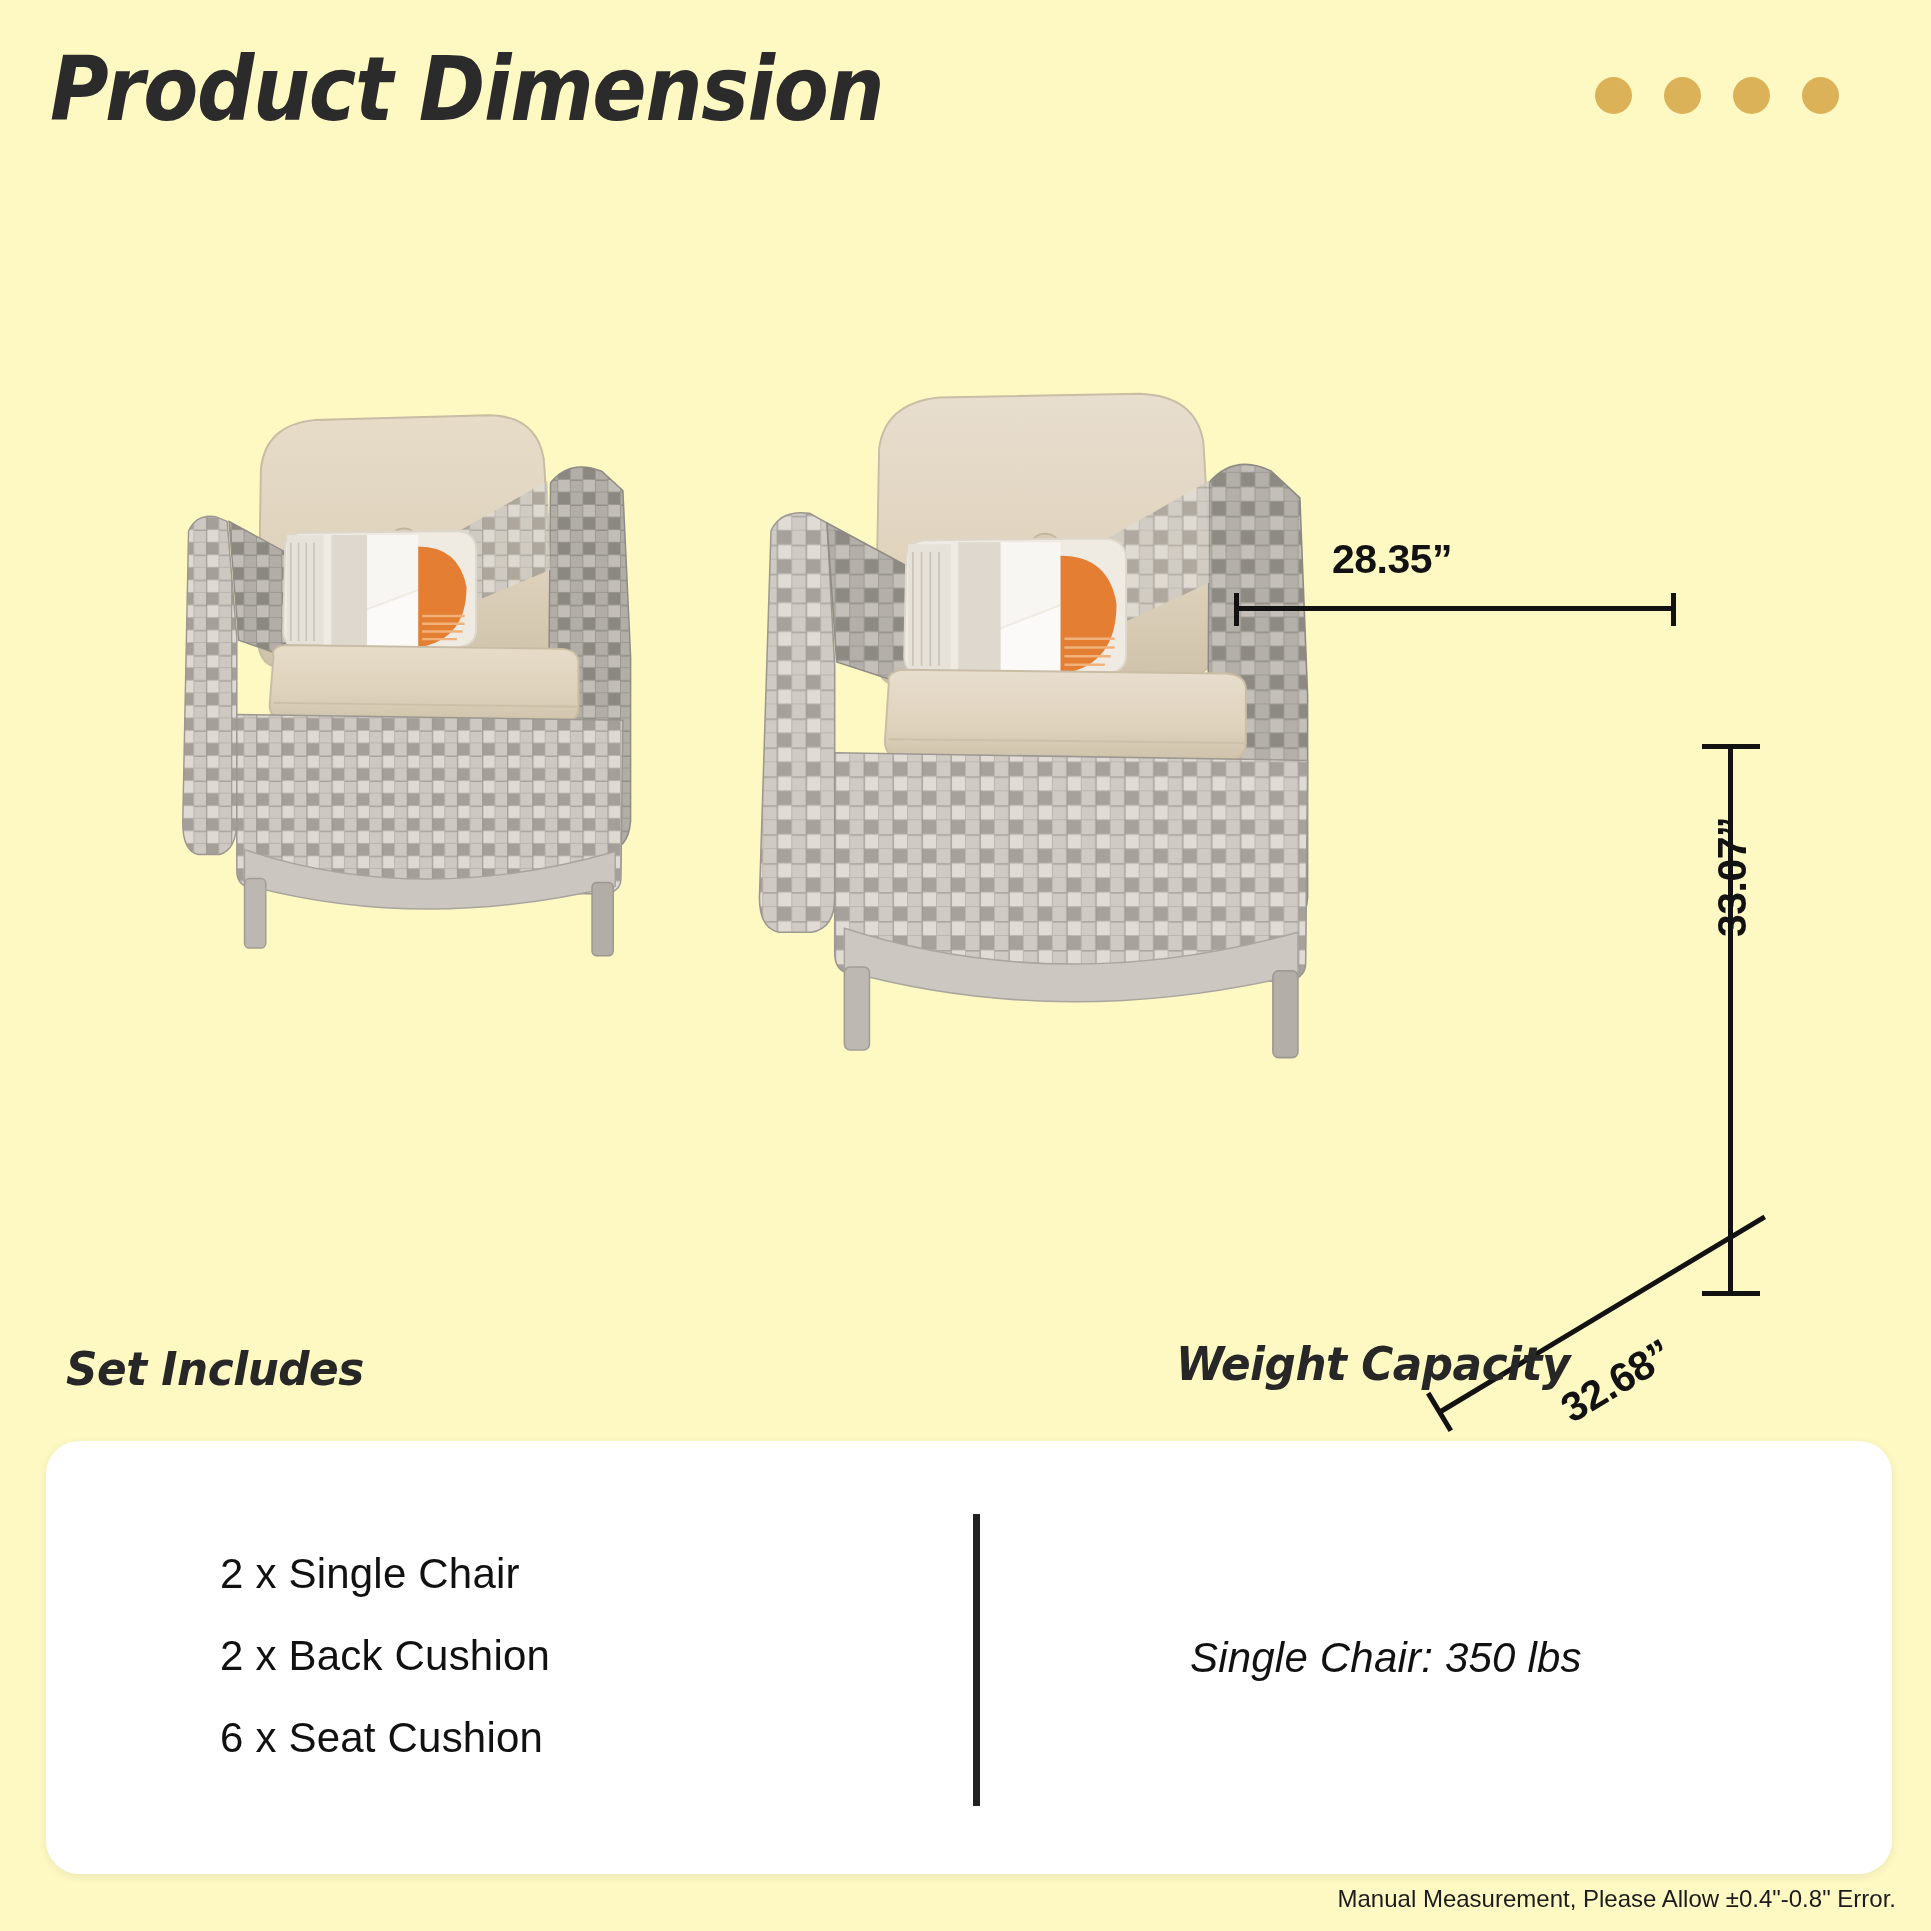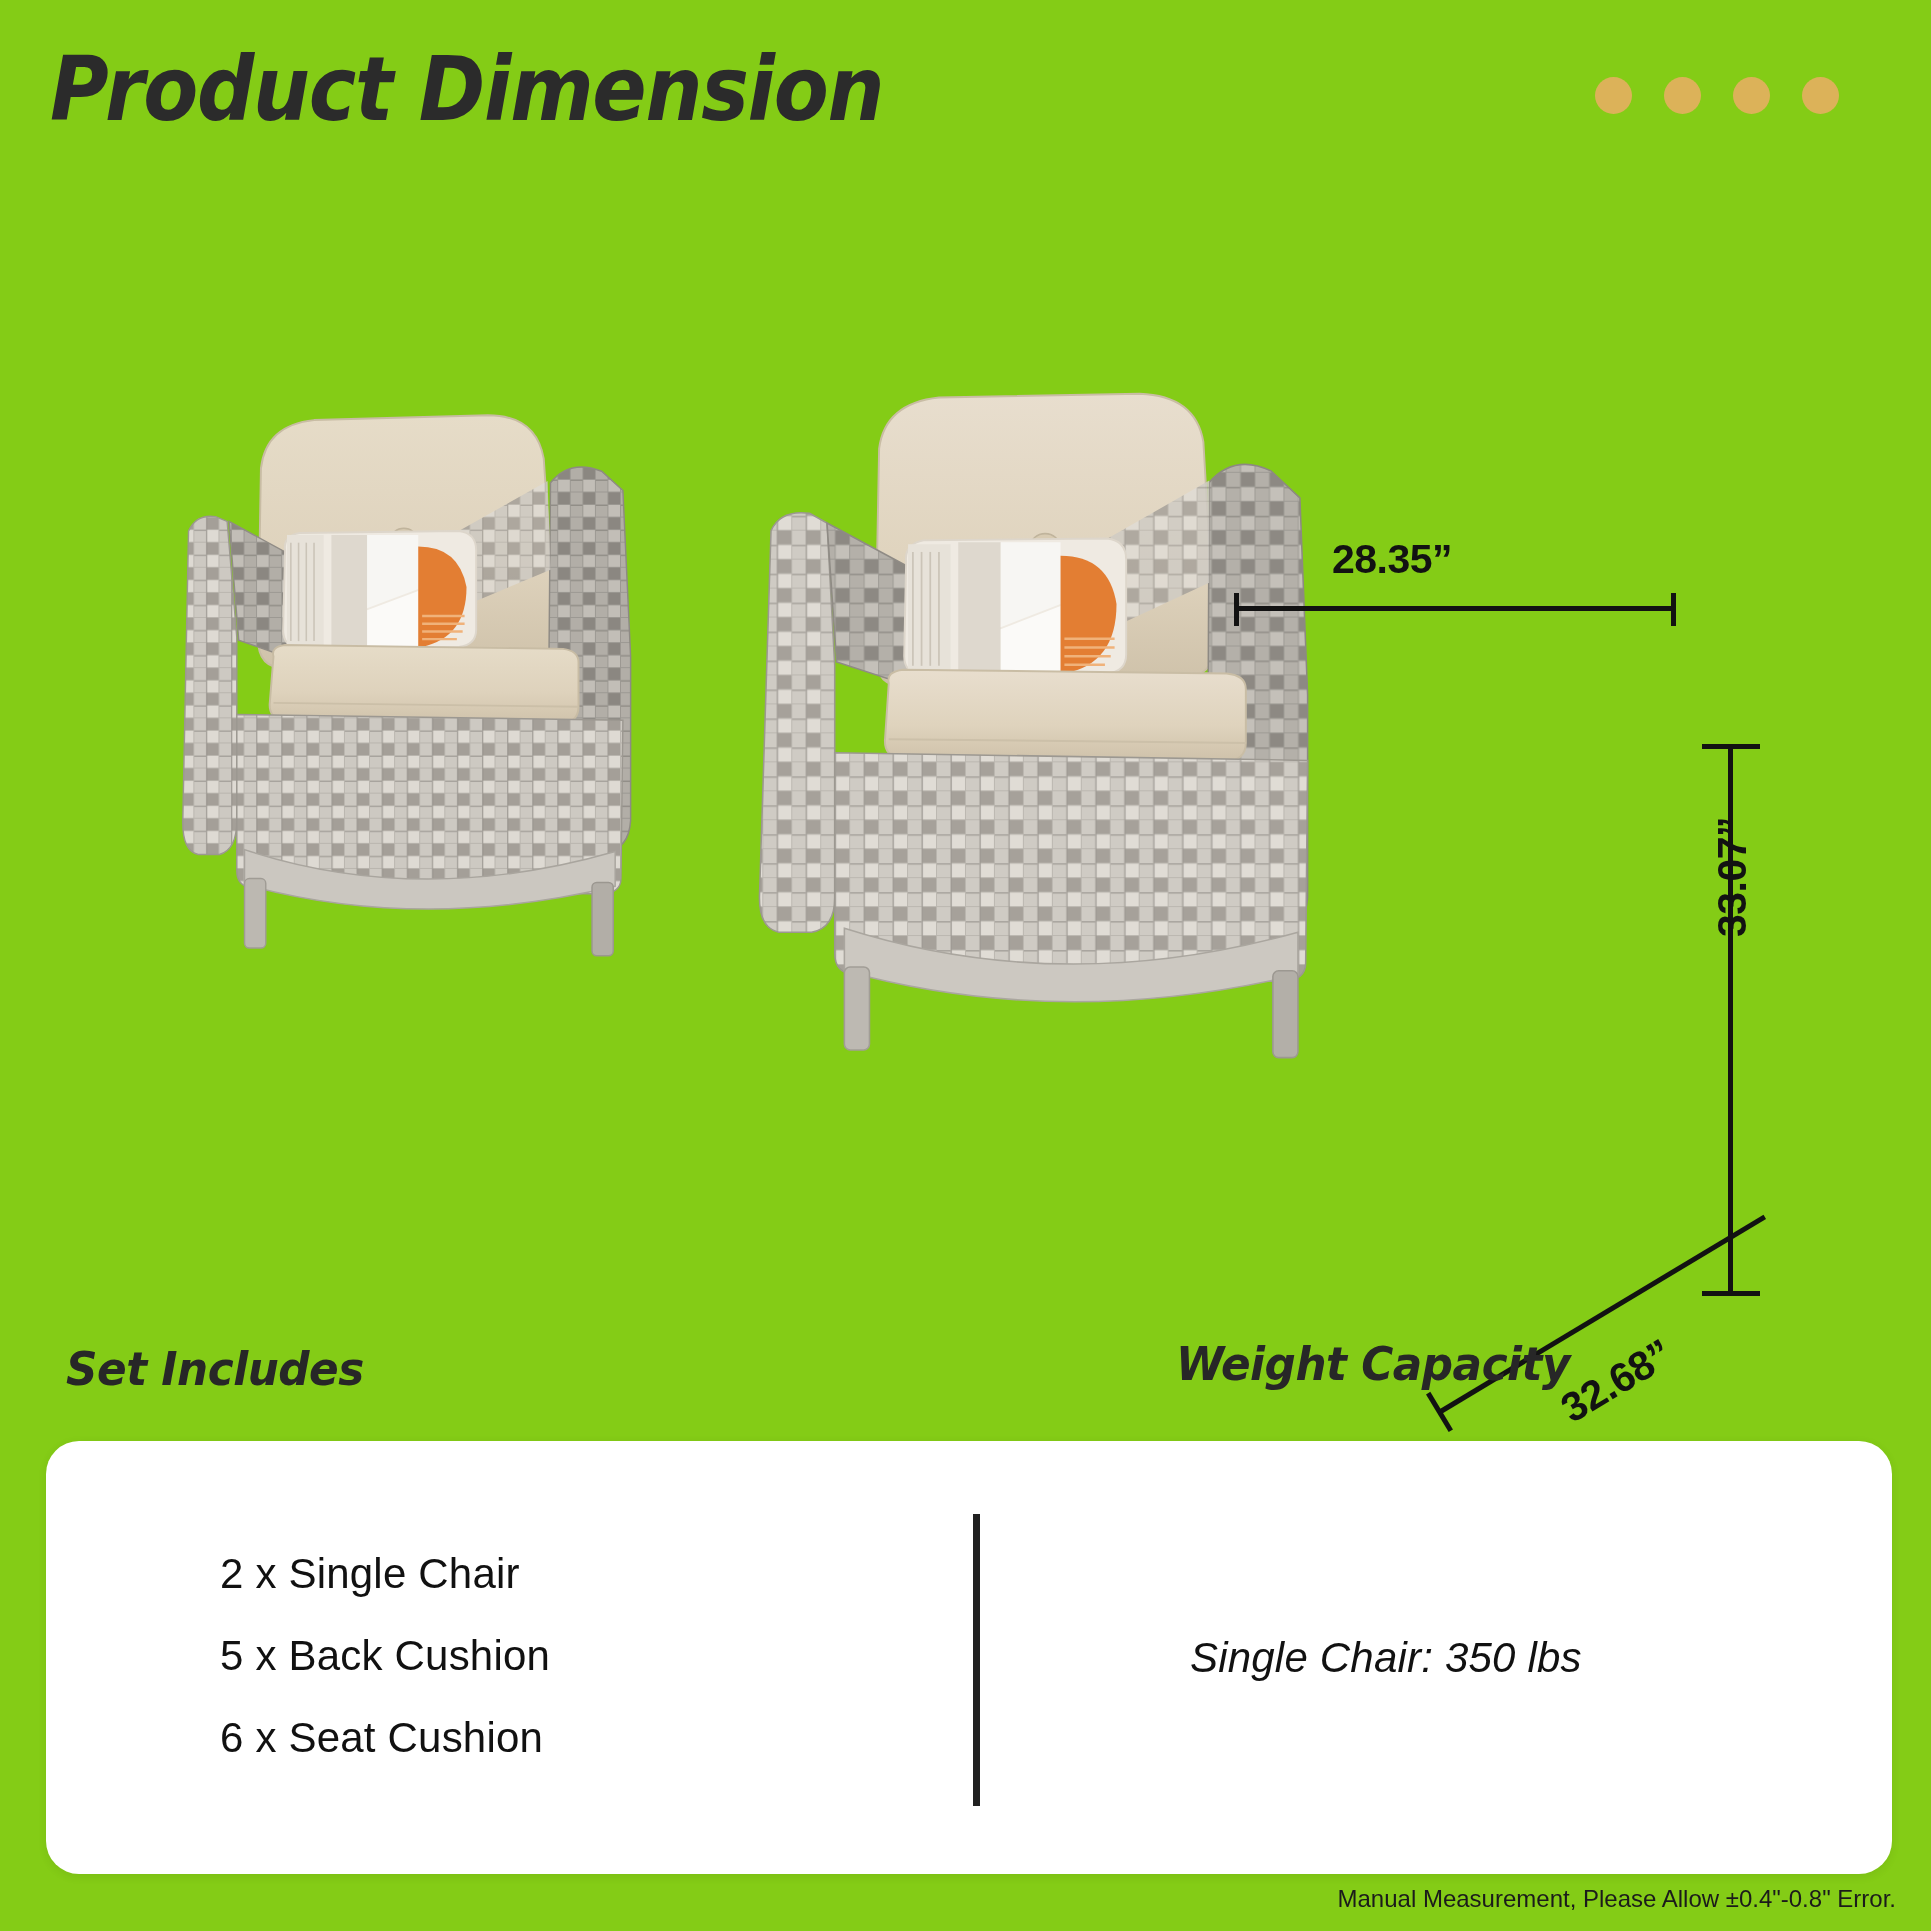--- a/index.html
+++ b/index.html
@@ -4,21 +4,21 @@
 <style>
   html, body {
     margin: 0;
     padding: 0;
     background: #f1f1f1;
   }
   #page {
     position: relative;
     width: 1931px;
     height: 1931px;
-    background: #84cc16;
+    background: #fef9c3;
     font-family: "Liberation Sans", sans-serif;
     overflow: hidden;
   }
 
   
   #header-title {
     position: absolute;
     left: 50px;
     top: 37px;
     font-family: "DejaVu Sans", sans-serif;
@@ -393,21 +393,21 @@
   </div>
 
   <div class="section-heading" id="set-includes-heading">Set Includes</div>
   <div class="section-heading" id="weight-capacity-heading">Weight Capacity</div>
 
   <div id="info-card"></div>
   <div id="card-divider"></div>
 
   <div id="set-includes-list">
     <div class="list-item">2 x Single Chair</div>
-    <div class="list-item">5 x Back Cushion</div>
+    <div class="list-item">2 x Back Cushion</div>
     <div class="list-item">6 x Seat Cushion</div>
   </div>
 
   <div id="weight-capacity-value">Single Chair: 350 lbs</div>
 
   <div id="footer-note">Manual Measurement, Please Allow ±0.4"-0.8" Error.</div>
 
 </div>
 
 

